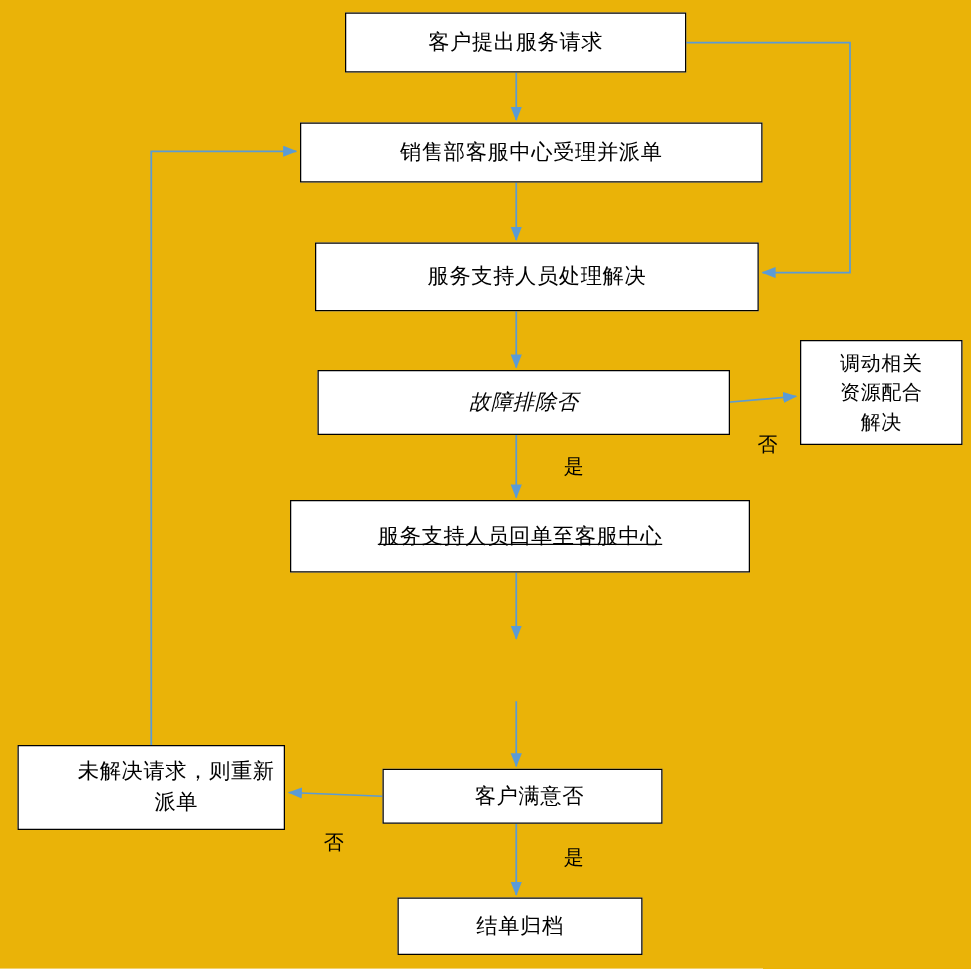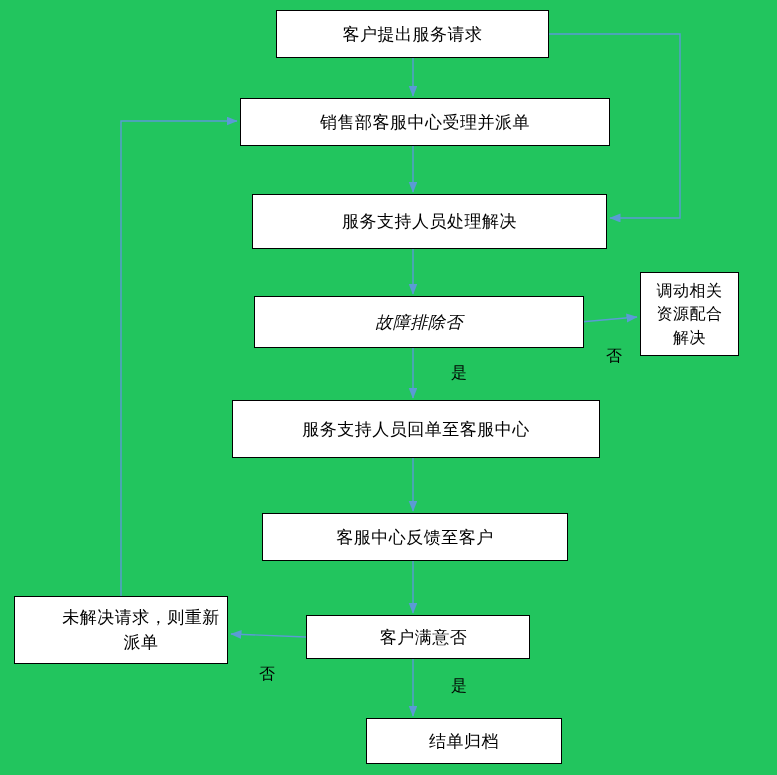--- a/index.html
+++ b/index.html
@@ -7,21 +7,21 @@
     padding: 0;
     background: #ffffff;
   }
   body {
     font-family: "DejaVu Sans", "Liberation Sans", sans-serif;
   }
   #canvas {
     position: relative;
     width: 777px;
     height: 775px;
-    background: #22c55e;
+    background: #eab308;
     overflow: hidden;
   }
   .node {
     position: absolute;
     box-sizing: border-box;
     border: 1px solid #000000;
     background: #ffffff;
     display: flex;
     align-items: center;
     justify-content: center;
@@ -83,28 +83,27 @@
       <path d="M121,596 L121,121 L237,121" marker-end="url(#arrow)"></path>
 
       <path d="M549,34 L680,34 L680,218 L610,218" marker-end="url(#arrow)"></path>
     </g>
   </svg>
 
   <div class="node" style="left:276px; top:10px; width:273px; height:48px;">客户提出服务请求</div>
   <div class="node" style="left:240px; top:98px; width:370px; height:48px;">销售部客服中心受理并派单</div>
   <div class="node" style="left:252px; top:194px; width:355px; height:55px;">服务支持人员处理解决</div>
   <div class="node" style="left:254px; top:296px; width:330px; height:52px;font-style:italic;">故障排除否</div>
-  <div class="node" style="left:640px; top:272px; width:99px; height:84px; font-size:16px;">调动相关
+  <div class="node" style="left:640px; top:272px; width:130px; height:84px; font-size:16px;">调动相关
 资源配合
 解决</div>
-  <div class="node" style="left:232px; top:400px; width:368px; height:58px;">服务支持人员回单至客服中心</div>
-  <div class="node" style="left:262px; top:513px; width:306px; height:48px;">客服中心反馈至客户</div>
+  <div class="node" style="left:232px; top:400px; width:368px; height:58px;text-decoration:underline;">服务支持人员回单至客服中心</div>
   <div class="node" style="left:306px; top:615px; width:224px; height:44px;padding-left:15px;">客户满意否</div>
   <div class="node" style="left:14px; top:596px; width:214px; height:68px;padding-left:44px;">未解决请求，则重新
 派单</div>
-  <div class="node" style="left:318px; top:718px; width:196px; height:46px;margin-left:48px;">结单归档</div>
+  <div class="node" style="left:318px; top:718px; width:196px; height:46px;">结单归档</div>
 
   <div class="edge-label" style="left:606px; top:348px;">否</div>
   <div class="edge-label" style="left:451px; top:365px;">是</div>
   <div class="edge-label" style="left:259px; top:666px;">否</div>
   <div class="edge-label" style="left:451px; top:678px;">是</div>
 
 </div>
 
 </body></html>

